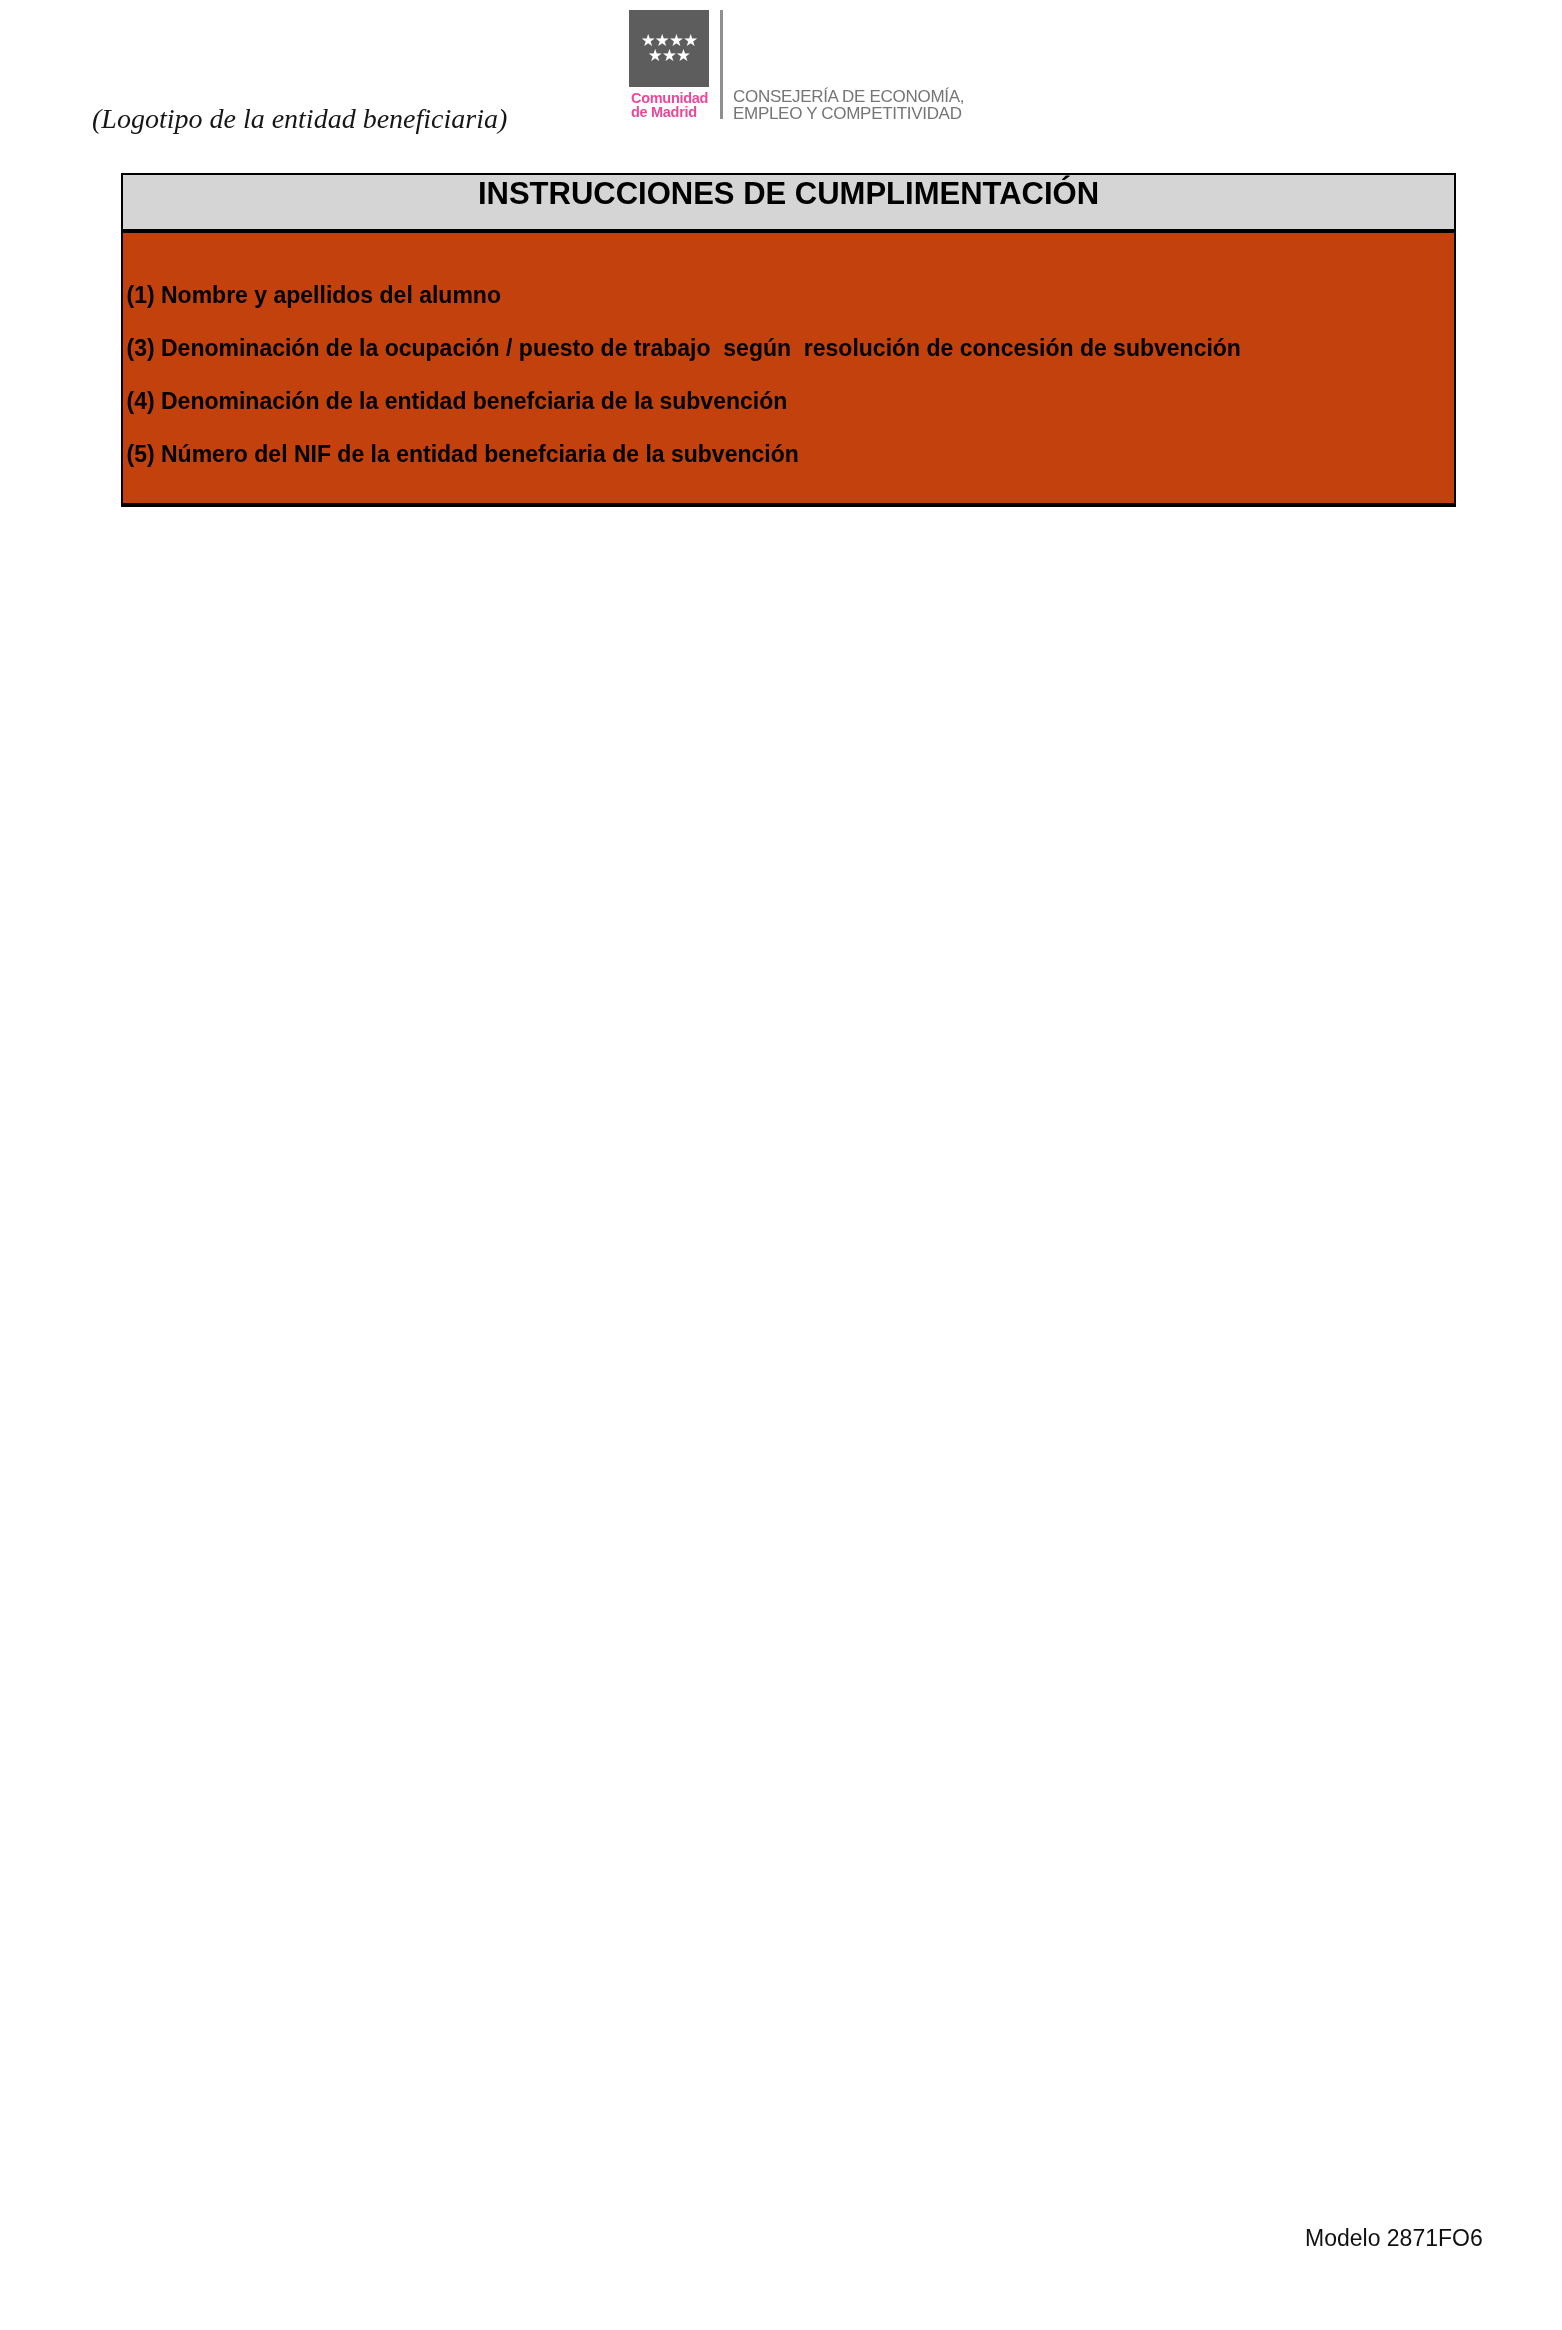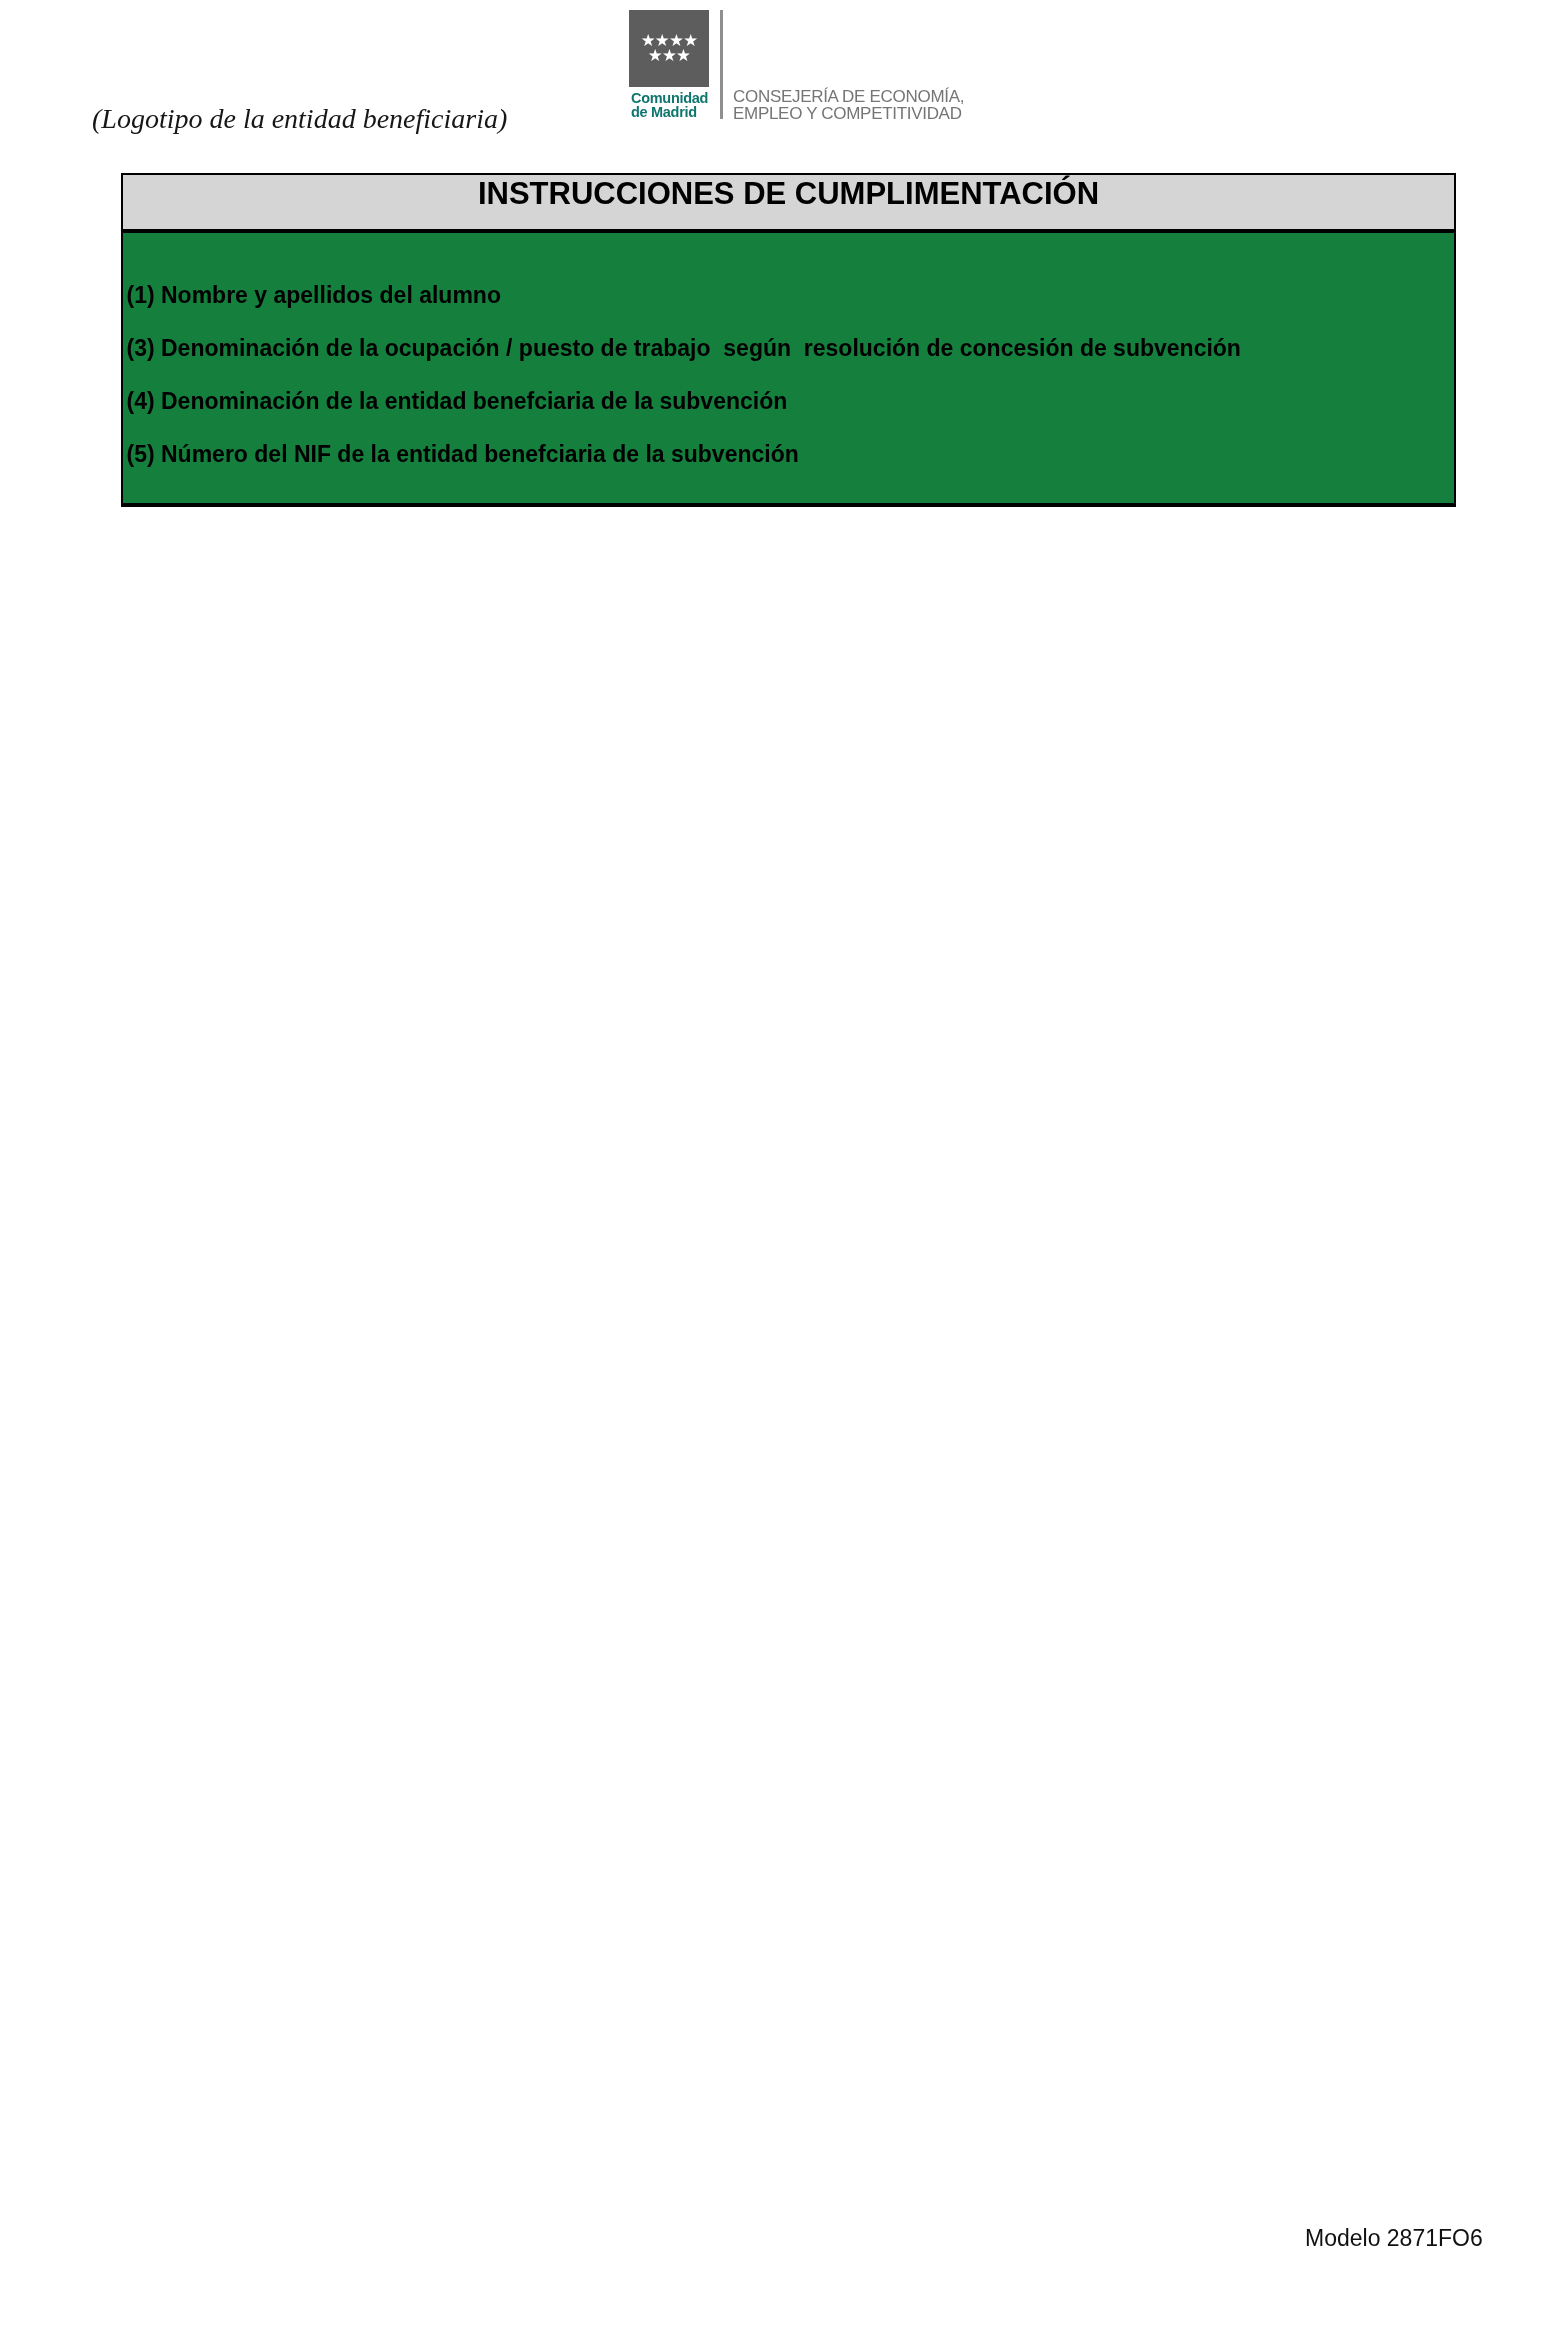--- a/index.html
+++ b/index.html
@@ -52,21 +52,21 @@
     white-space: nowrap;
   }
   .org-name {
     position: absolute;
     left: 631px;
     top: 91px;
     font-weight: bold;
     font-size: 14.5px;
     line-height: 14px;
     letter-spacing: -0.3px;
-    color: #0f766e;
+    color: #ec4899;
     white-space: nowrap;
   }
   .logo-divider {
     position: absolute;
     left: 720px;
     top: 10.4px;
     width: 2.8px;
     height: 109px;
     background: #8f8f8f;
   }
@@ -82,21 +82,21 @@
   }
 
   
   .instr-box {
     position: absolute;
     left: 121px;
     top: 173px;
     width: 1331px;
     border: 2.8px solid #000;
     border-bottom-width: 4.8px;
-    background: #15803d;
+    background: #c2410c;
   }
   .instr-title-bar {
     height: 54px;
     background: #d5d5d5;
     border-bottom: 4.2px solid #000;
     text-align: center;
     overflow: visible;
   }
   .instr-title {
     display: inline-block;

